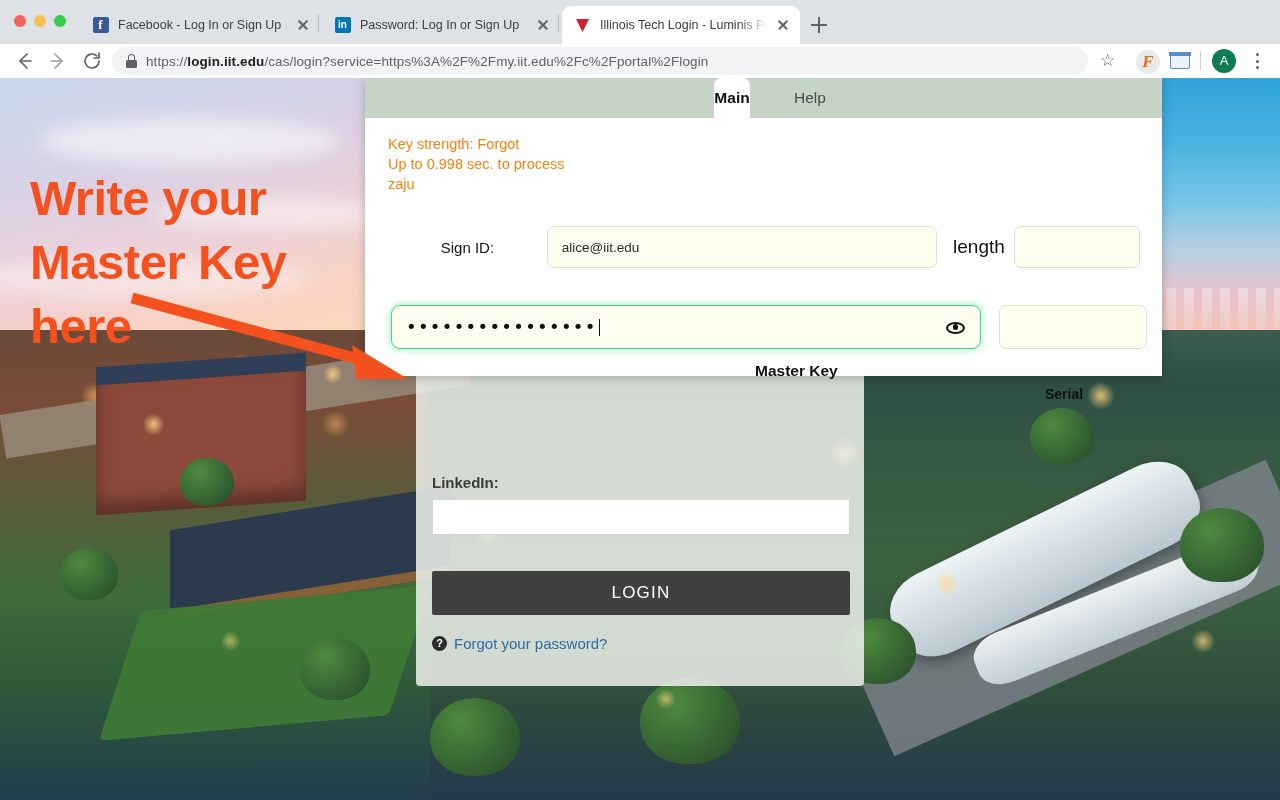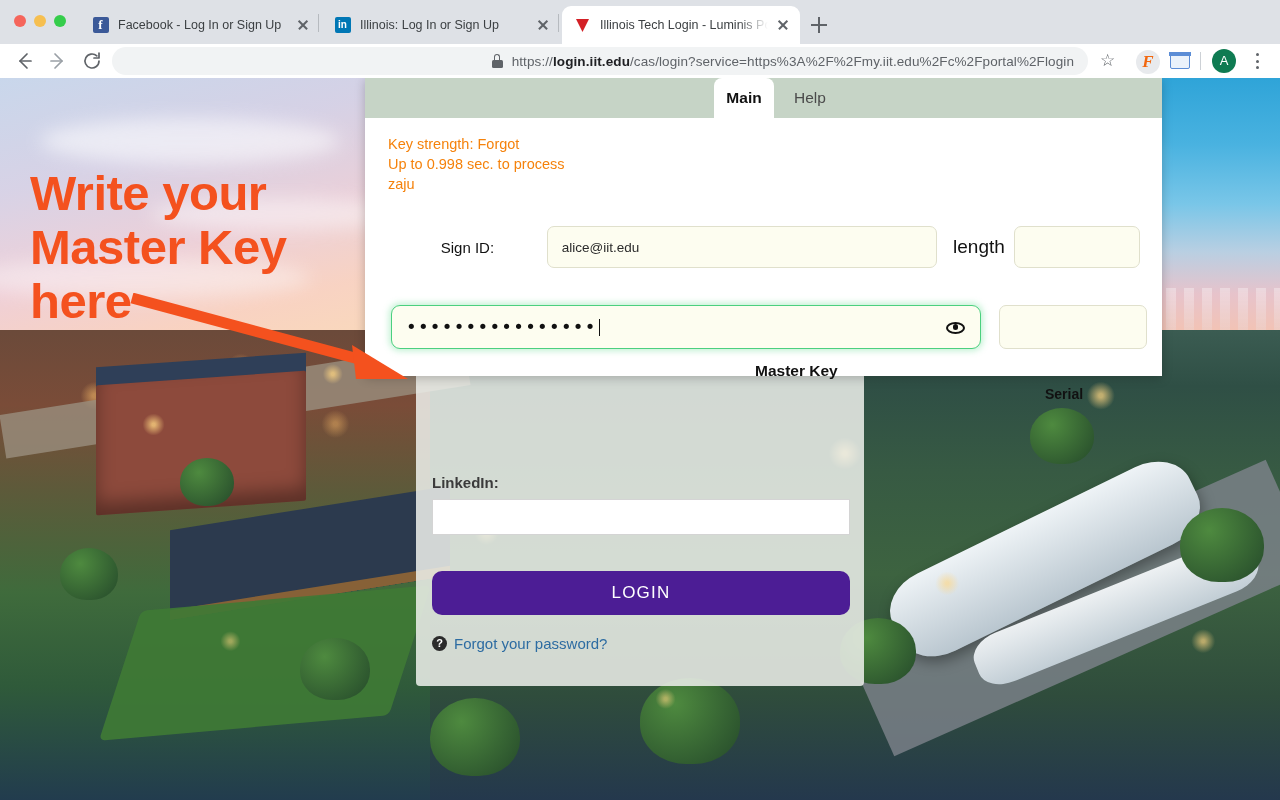--- a/index.html
+++ b/index.html
@@ -41,21 +41,21 @@
   .newtab:after{left:12px;top:5px;width:1.8px;height:16px;}
 
   .fb-ico{width:16px;height:16px;background:#3b5998;border-radius:2px;color:#fff;font-weight:bold;
           font-size:13px;line-height:16px;text-align:center;font-family:"Liberation Serif",serif;}
   .li-ico{width:16px;height:16px;background:#0077b5;border-radius:2px;color:#fff;font-weight:bold;
           font-size:10px;line-height:16px;text-align:center;}
 
   .toolbar{position:relative;height:34px;background:#fff;}
   .nav-btn{position:absolute;top:5px;width:24px;height:24px;color:#5f6368;}
   .omnibox{position:absolute;left:112px;top:3px;width:976px;height:28px;background:#f1f3f4;border-radius:14px;
-           display:flex;align-items:center;padding:8px 14px;box-sizing:border-box;justify-content:flex-end;}
+           display:flex;align-items:center;padding:8px 14px;box-sizing:border-box;}
   .lock{width:11px;height:14px;position:relative;margin-right:9px;flex:0 0 11px;}
   .lock-body{position:absolute;left:0;bottom:0;width:11px;height:8px;background:#5f6368;border-radius:1.5px;}
   .lock-shackle{position:absolute;left:2.2px;top:0;width:6.6px;height:7px;border:1.7px solid #5f6368;
                 border-bottom:none;border-radius:4px 4px 0 0;box-sizing:border-box;}
   .url{font-size:13.5px;color:#5f6368;white-space:nowrap;letter-spacing:.1px;}
   .url b{color:#202124;font-weight:700;}
   .url .sch{color:#5f6368;}
   .star{position:absolute;left:1100px;top:8px;font-size:17px;color:#5f6368;line-height:18px;}
   .ext-f{position:absolute;left:1136px;top:6px;width:24px;height:24px;border-radius:50%;background:#e8eaed;
          color:#f2670e;font-family:"Liberation Serif",serif;font-weight:bold;font-size:17px;
@@ -116,21 +116,21 @@
         radial-gradient(circle at 94% 78%, rgba(255,214,130,.65) 0 1.5px, rgba(255,214,130,0) 12px),
         radial-gradient(circle at 18% 78%, rgba(255,214,130,.5) 0 1.5px, rgba(255,214,130,0) 10px),
         radial-gradient(circle at 60% 30%, rgba(255,214,130,.5) 0 1.5px, rgba(255,214,130,0) 10px);}
   .tree{position:absolute;border-radius:50% 50% 46% 46%;background:radial-gradient(circle at 35% 30%,#4e8a3f,#24482a);}
 
   
   .loginbox{position:absolute;left:416px;top:290px;width:448px;height:318px;background:rgba(238,240,235,.86);
             border-radius:4px;box-sizing:border-box;padding:18px 16px;z-index:20;}
   .lb-label{font-size:15px;font-weight:bold;color:#3b3b3b;margin:88px 0 8px 0;}
   .lb-input{width:418px;height:36px;background:#fff;border:1px solid #d4d4d4;box-sizing:border-box;}
-  .lb-login{margin-top:36px;width:418px;height:44px;background:#4c1d95;border-radius:10px;color:#fff;
+  .lb-login{margin-top:36px;width:418px;height:44px;background:#404040;border-radius:2px;color:#fff;
             font-size:17px;letter-spacing:1.2px;display:flex;align-items:center;justify-content:center;}
   .lb-forgot{margin-top:20px;display:flex;align-items:center;gap:7px;}
   .q-ico{width:15px;height:15px;border-radius:50%;background:#2b2b2b;color:#fff;font-size:11px;
          line-height:15px;text-align:center;font-weight:bold;}
   .lb-forgot span{color:#2d6ca2;font-size:15px;}
 
   
   .dialog{position:absolute;left:365px;top:78px;width:797px;height:298px;background:#fff;z-index:40;
           box-shadow:0 2px 10px rgba(0,0,0,.22);}
   .dlg-tabs{position:relative;height:40px;background:#c6d4c6;}
@@ -163,21 +163,21 @@
   .eye-p{position:absolute;left:6.8px;top:6.4px;width:5.4px;height:5.4px;border-radius:50%;background:#111;}
   .sr-input{position:absolute;left:634px;top:187px;width:148px;height:44px;}
 
   .btns{position:absolute;left:33px;top:248px;display:flex;gap:14px;}
   .btn{background:#e8e8e8;border-radius:7px;font-size:15px;color:#3a3a3a;display:flex;align-items:center;
        justify-content:center;height:36px;}
   .btn-ok{width:44px;}
   .btn-cancel{width:76px;}
 
   
-  .anno{position:absolute;left:30px;top:88px;z-index:45;color:#f4511e;font-size:49px;line-height:54px;
+  .anno{position:absolute;left:30px;top:88px;z-index:45;color:#f4511e;font-size:49px;line-height:64px;
         font-weight:bold;letter-spacing:-.5px;white-space:pre-line;
         font-family:"Liberation Sans", sans-serif;}
   .arrow-svg{position:absolute;left:130px;top:215px;z-index:45;}
 </style>
 </head>
 <body>
 
 <div class="screen">
 
   <div class="page">
@@ -224,21 +224,21 @@
 Master Key
 here</div>
     <svg class="arrow-svg" width="280" height="95" viewBox="0 0 280 95">
       <path d="M2 5 L236 68" stroke="#f4511e" stroke-width="11" stroke-linecap="butt"></path>
       <path d="M278 86 L222 52 L226 86 Z" fill="#f4511e"></path>
     </svg>
   </div>
 
   <div class="dialog">
     <div class="dlg-tabs">
-      <div class="dlg-tab sel" style="left:349px;width:60px;">Main</div>
+      <div class="dlg-tab sel" style="left:349px;width:36px;">Main</div>
       <div class="dlg-tab unsel" style="left:415px;width:60px;">Help</div>
     </div>
     <div class="dlg-body">
 
       <div class="strength">
         <div>Key strength: Forgot</div>
         <div>Up to 0.998 sec. to process</div>
         <div>zaju</div>
       </div>
 
@@ -282,21 +282,21 @@
           </div>
         <div class="tab-title">Facebook - Log In or Sign Up</div>
         <div class="tab-close"></div>
       </div>
       <div class="tab-sep" style="left:318px;"></div>
 
       <div class="tab inactive" style="left:322px;width:238px;">
         <div class="tab-fav">
             <div class="li-ico">in</div>
           </div>
-        <div class="tab-title">Illinois: Log In or Sign Up</div>
+        <div class="tab-title">Password: Log In or Sign Up</div>
         <div class="tab-close"></div>
       </div>
       <div class="tab-sep" style="left:558px;"></div>
 
       <div class="tab active" style="left:562px;width:238px;">
         <div class="tab-fav">
           <svg width="15" height="15" viewBox="0 0 15 15">
               <path d="M1 1 H14 L7.5 14 Z" fill="#d32026"></path>
             </svg>
         </div>

